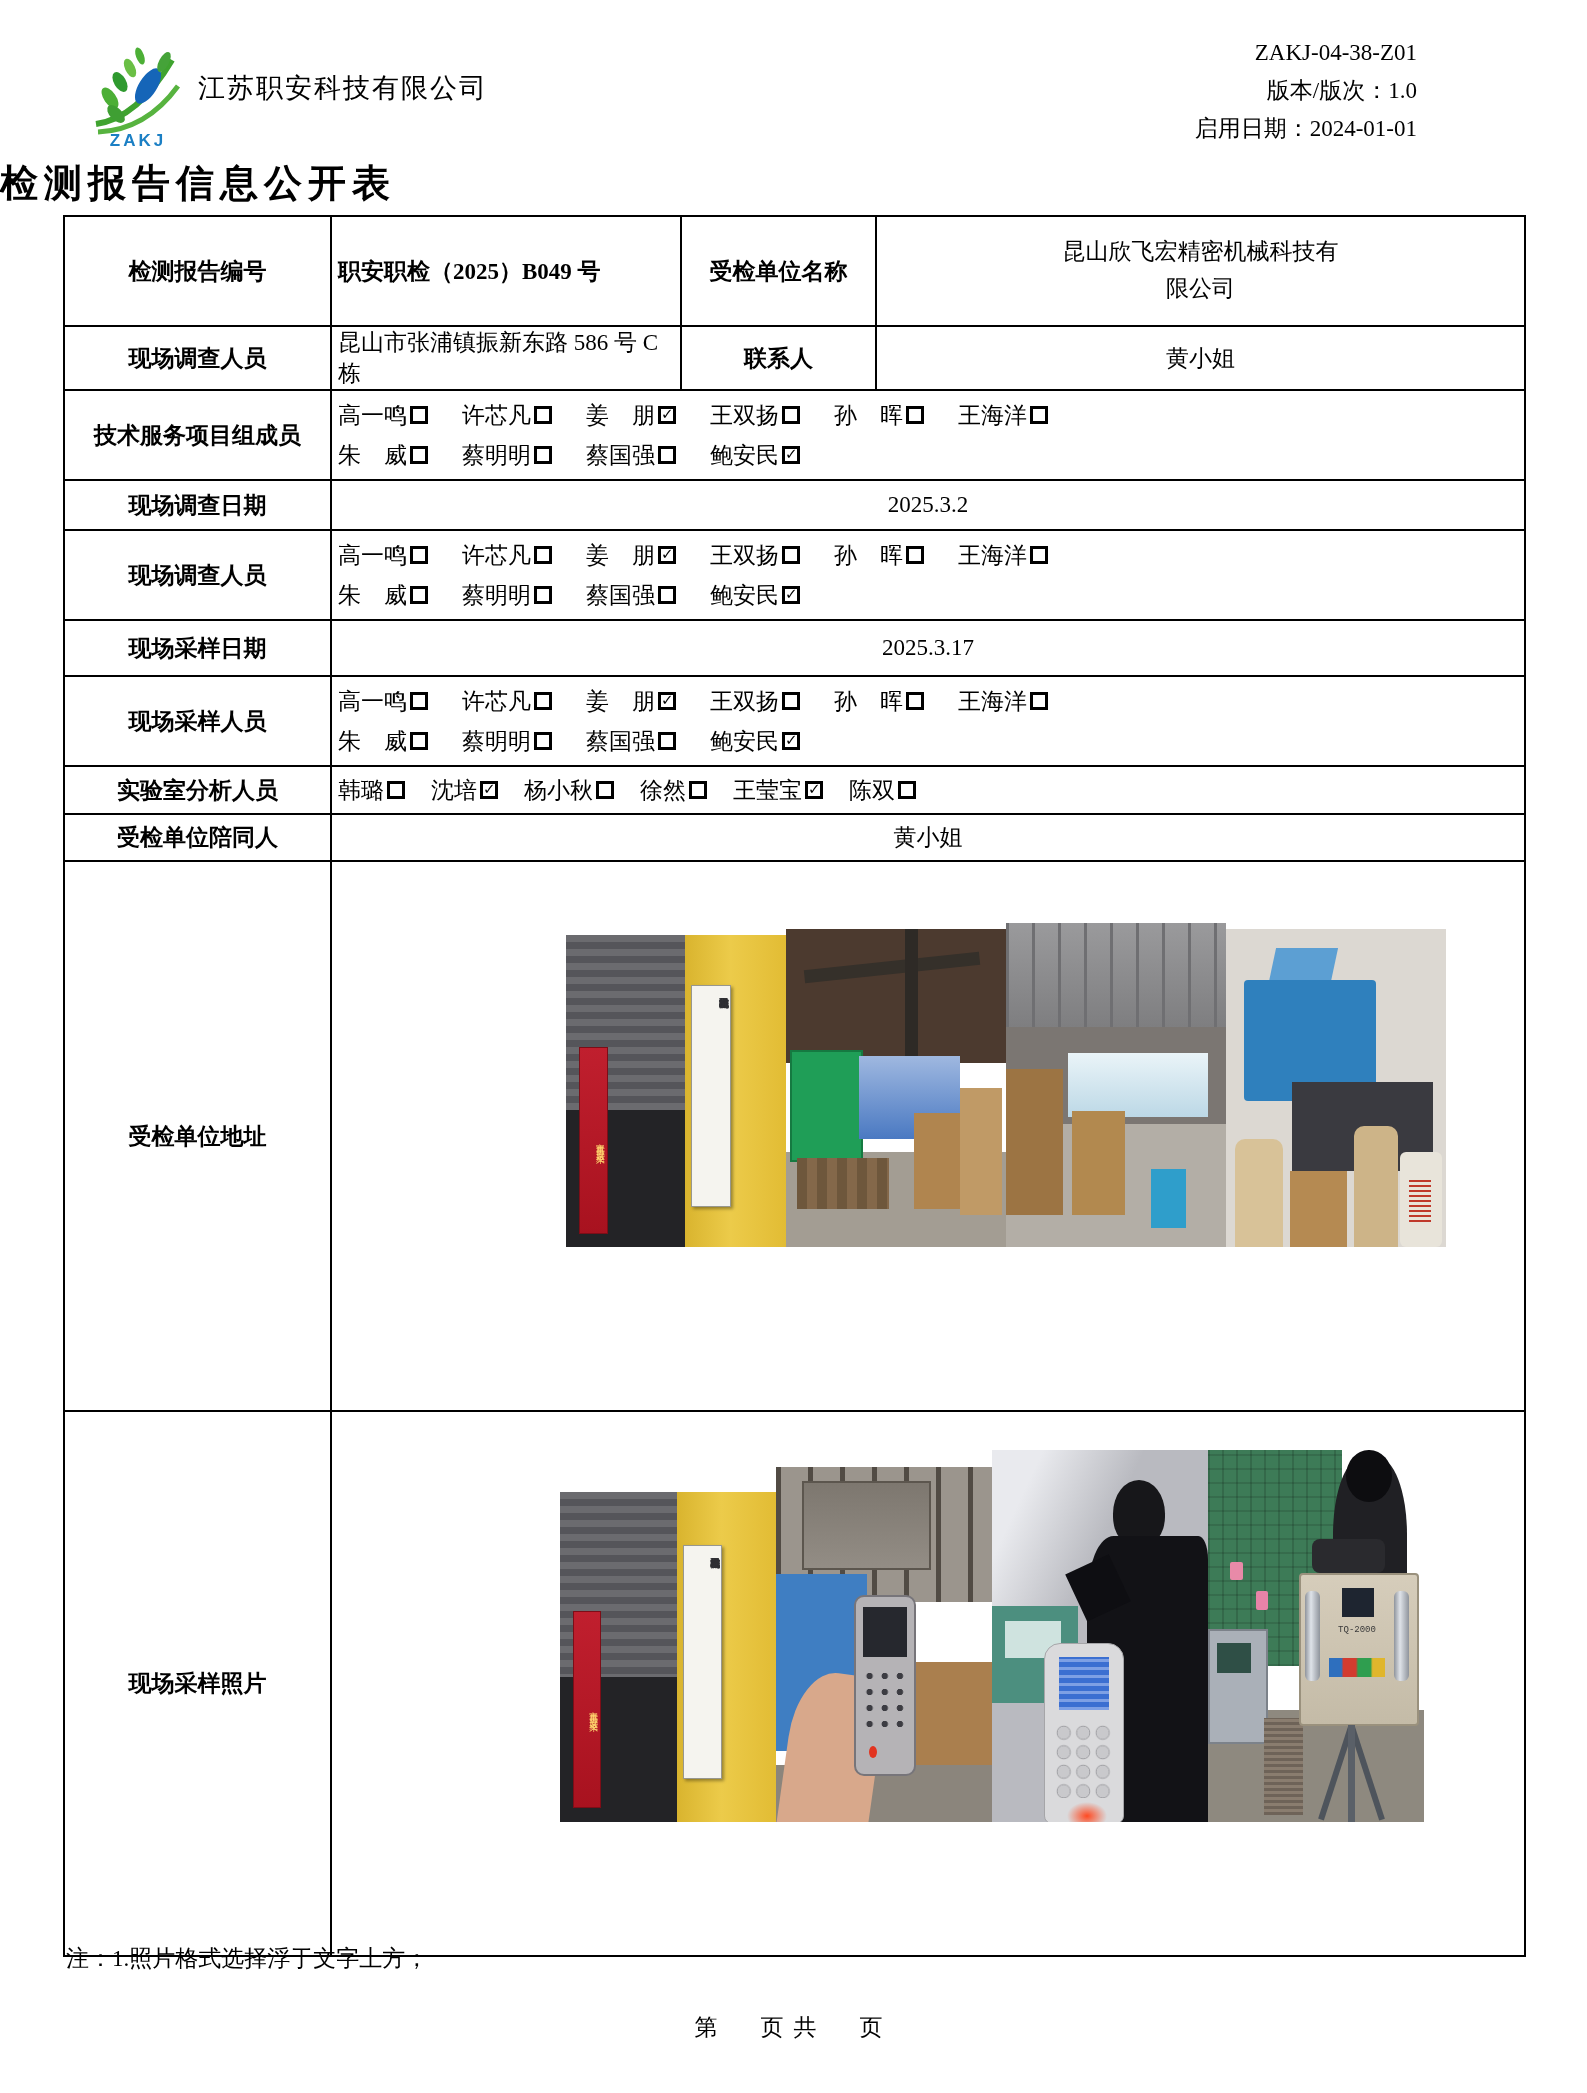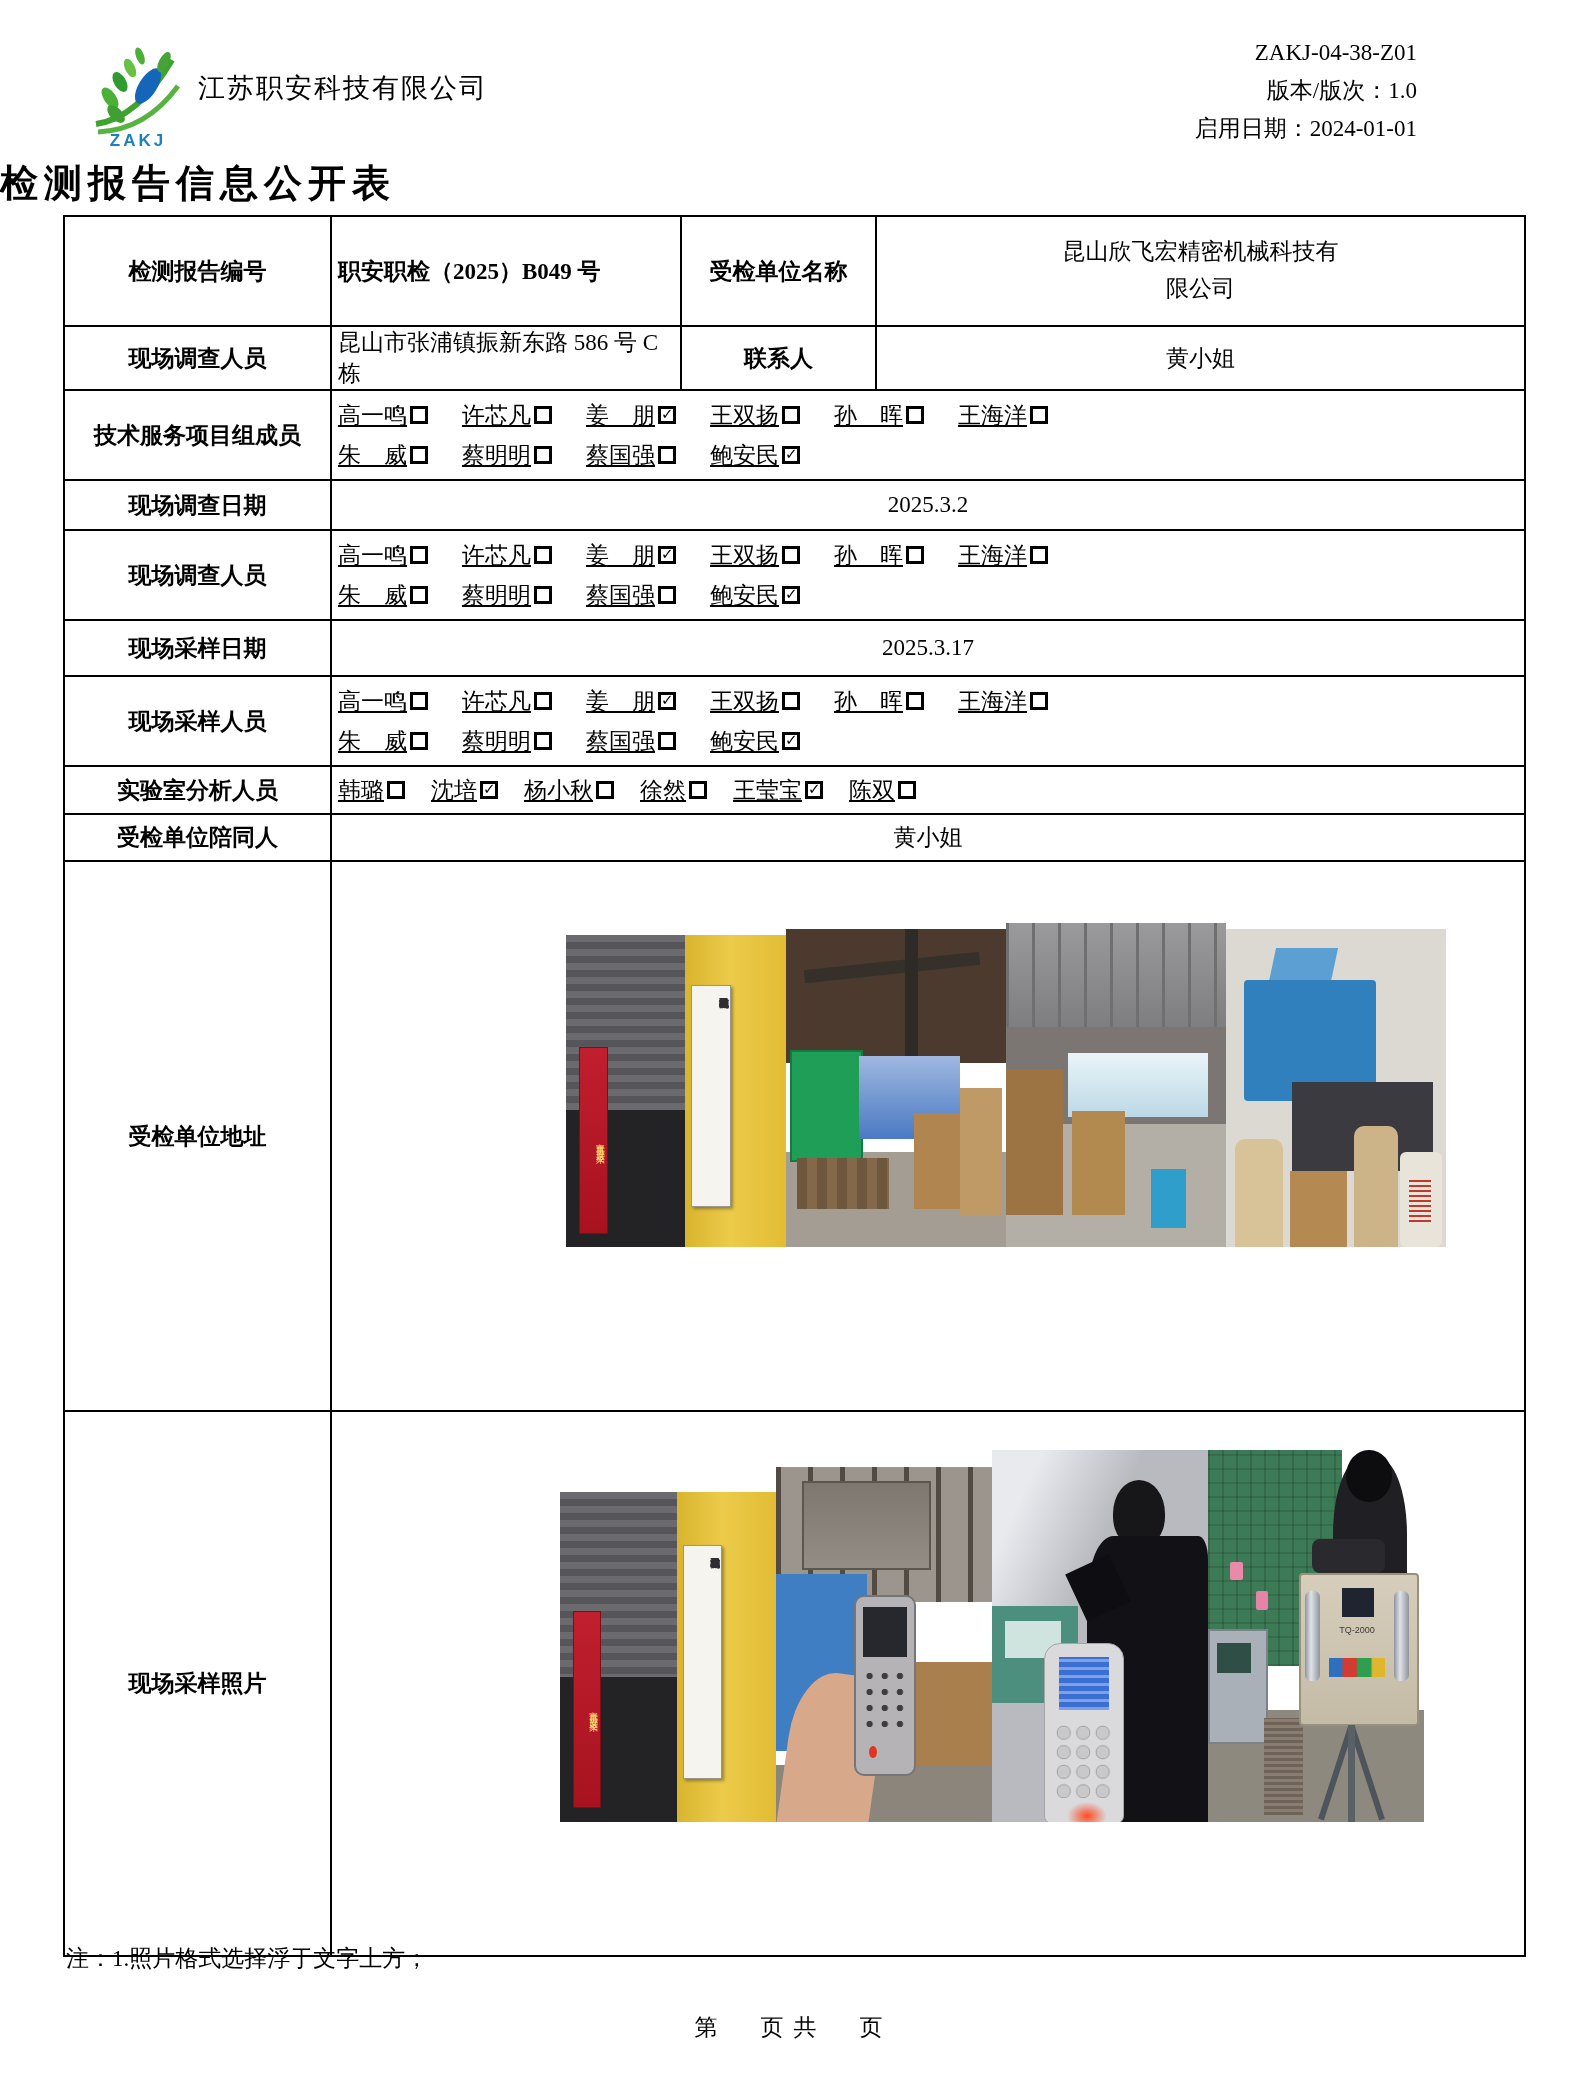--- a/index.html
+++ b/index.html
@@ -22,21 +22,21 @@
   td.val-bold{font-weight:bold;text-align:left;padding-left:12px;}
   td.val-left{text-align:left;padding-left:12px;margin-top:15px;}
   td.val-center{text-align:center;}
   .wrap-narrow{max-width:278px;margin:0 auto;text-align:center;line-height:1.6;}
 
   
   td.members{padding:2px 0 2px 12px;}
   .member-line{display:flex;align-items:center;height:40px;}
   .member-line .member{display:flex;align-items:center;width:124px;flex:0 0 auto;}
   .member-line.lab .member{width:auto;margin-right:26px;}
-  .mname{white-space:pre;text-decoration:underline;}
+  .mname{white-space:pre;}
   .cbx{display:inline-block;box-sizing:border-box;width:18px;height:18px;border:3px solid #000;
        margin-left:3px;font-size:15px;line-height:11px;font-weight:bold;text-align:center;
        font-family:"DejaVu Sans",sans-serif;}
 
   
   td.photos{padding:0;}
   .strip{display:flex;align-items:flex-end;height:100%;box-sizing:border-box;}
   .strip.survey{padding:0 0 102px 228px;}
   .strip.sampling{padding:0 0 95px 222px;}
   .photo{position:relative;overflow:hidden;flex:0 0 auto;}
@@ -141,21 +141,21 @@
      background:repeating-linear-gradient(0deg,#6e6358 0 3px,#8a7d6f 3px 6px);}
   .inst .i-handle{left:48%;top:24%;width:34%;height:9%;background:#2a2a2e;border-radius:8px;}
   .inst .i-box{left:42%;top:33%;width:54%;height:40%;background:linear-gradient(180deg,#d6cdbb,#c4bba7);
      border:2px solid #9a917d;border-radius:4px;}
   .inst .i-cyll{left:45%;top:38%;width:7%;height:24%;border-radius:6px;
      background:linear-gradient(90deg,#8f949c,#dfe3e9 40%,#8f949c);}
   .inst .i-cylr{left:86%;top:38%;width:7%;height:24%;border-radius:6px;
      background:linear-gradient(90deg,#8f949c,#dfe3e9 40%,#8f949c);}
   .inst .i-disp{left:62%;top:37%;width:15%;height:8%;background:#1e2530;}
   .inst .i-label{left:54%;top:47%;width:30%;height:6%;font-size:9px;color:#3a3a3a;
-     text-align:center;font-family:Liberation Sans, sans-serif;}
+     text-align:center;font-family:Liberation Mono, monospace;}
   .inst .i-btns{left:56%;top:56%;width:26%;height:5%;
      background:linear-gradient(90deg,#2e6fbe 0 22%,#d23b2f 26% 48%,#2f9e4f 52% 74%,#e0b62c 78% 100%);}
   .inst .i-lega{left:58%;top:74%;width:3%;height:26%;background:#4e545c;transform:rotate(18deg);}
   .inst .i-legb{left:72%;top:74%;width:3%;height:26%;background:#4e545c;transform:rotate(-18deg);}
   .inst .i-legc{left:65%;top:74%;width:3%;height:26%;background:#5a6068;}
 
   
   .note{position:absolute;left:66px;top:1943px;font-size:23px;}
   .page-footer{position:absolute;left:0;top:2012px;width:100%;text-align:center;
                font-size:23px;letter-spacing:10px;}

